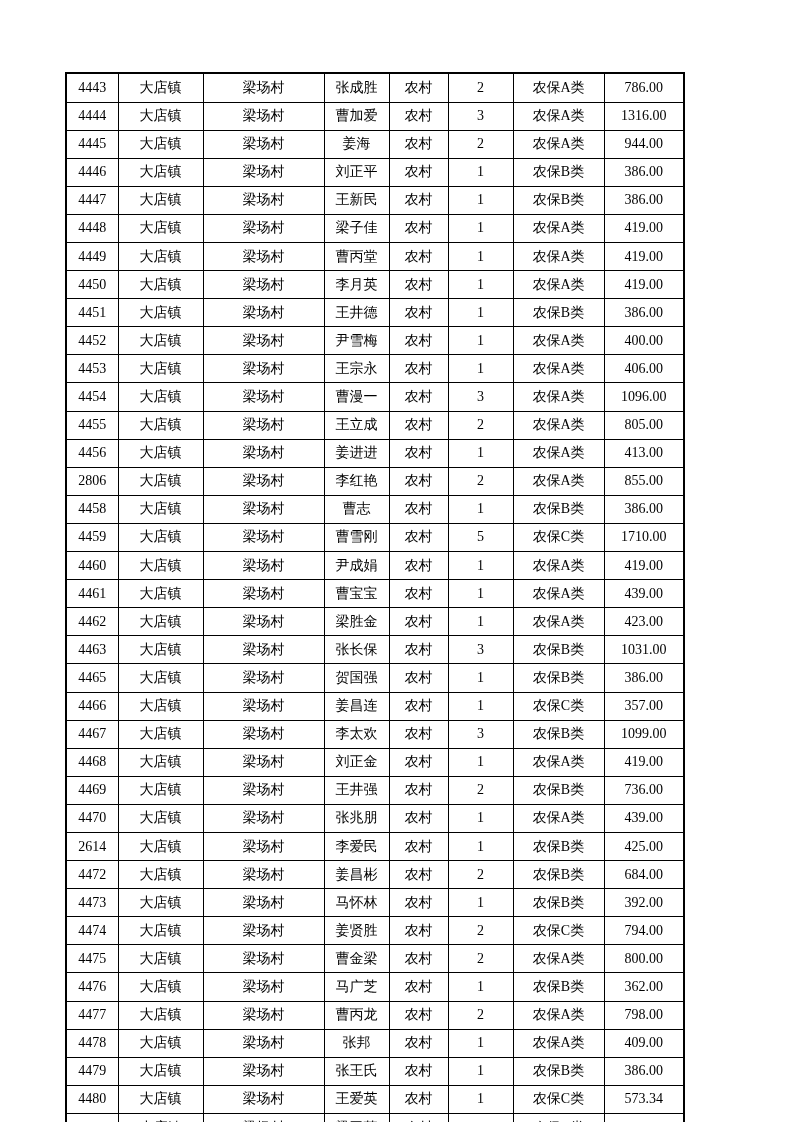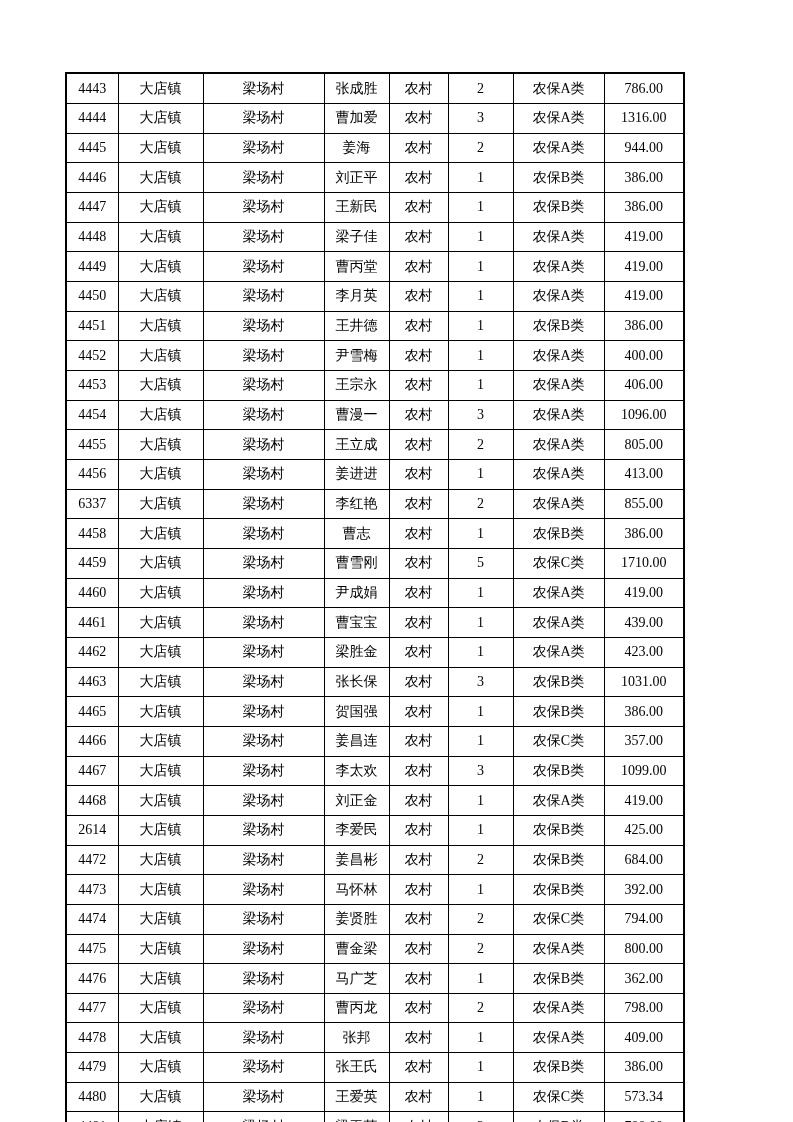--- a/index.html
+++ b/index.html
@@ -188,21 +188,21 @@
           <td>4456</td>
           <td>大店镇</td>
           <td>梁场村</td>
           <td>姜进进</td>
           <td>农村</td>
           <td>1</td>
           <td>农保A类</td>
           <td>413.00</td>
         </tr>
         <tr>
-          <td>6337</td>
+          <td>2806</td>
           <td>大店镇</td>
           <td>梁场村</td>
           <td>李红艳</td>
           <td>农村</td>
           <td>2</td>
           <td>农保A类</td>
           <td>855.00</td>
         </tr>
         <tr>
           <td>4458</td>
@@ -296,20 +296,40 @@
         </tr>
         <tr>
           <td>4468</td>
           <td>大店镇</td>
           <td>梁场村</td>
           <td>刘正金</td>
           <td>农村</td>
           <td>1</td>
           <td>农保A类</td>
           <td>419.00</td>
+        </tr>
+        <tr>
+          <td>4469</td>
+          <td>大店镇</td>
+          <td>梁场村</td>
+          <td>王井强</td>
+          <td>农村</td>
+          <td>2</td>
+          <td>农保B类</td>
+          <td>736.00</td>
+        </tr>
+        <tr>
+          <td>4470</td>
+          <td>大店镇</td>
+          <td>梁场村</td>
+          <td>张兆朋</td>
+          <td>农村</td>
+          <td>1</td>
+          <td>农保A类</td>
+          <td>439.00</td>
         </tr>
         <tr>
           <td>2614</td>
           <td>大店镇</td>
           <td>梁场村</td>
           <td>李爱民</td>
           <td>农村</td>
           <td>1</td>
           <td>农保B类</td>
           <td>425.00</td>

